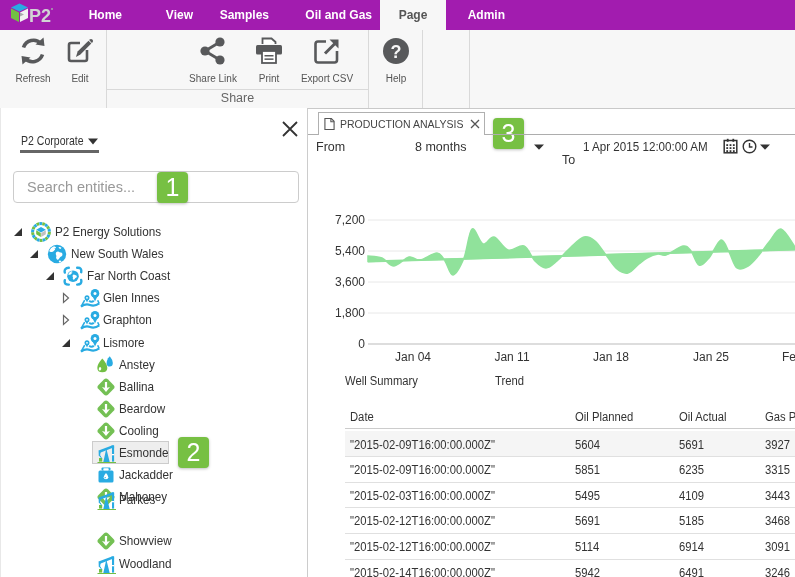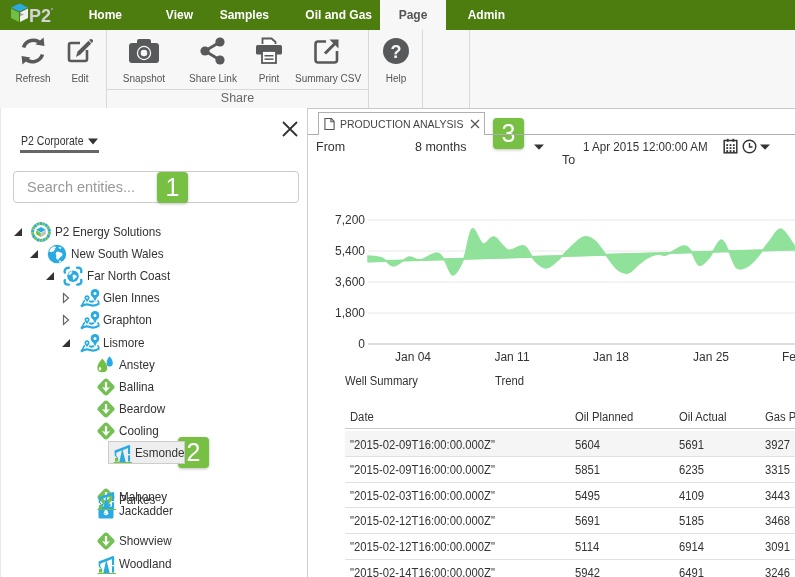--- a/index.html
+++ b/index.html
@@ -1,21 +1,21 @@
 <!DOCTYPE html>
 <html><head>
 <meta charset="utf-8">
 <style>
 * { margin:0; padding:0; box-sizing:border-box; }
 html,body { width:795px; height:577px; font-family:"Liberation Sans",sans-serif; background:#fff; overflow:hidden; }
 body { position:relative; }
 .abs { position:absolute; }
 
 
-#topbar { position:absolute; left:0; top:0; width:795px; height:30px; background:#4d7c0f; }
+#topbar { position:absolute; left:0; top:0; width:795px; height:30px; background:#a21caf; }
 #topbar .menu { position:absolute; top:0; height:30px; line-height:30px; color:#fff; font-size:12px; font-weight:bold; text-align:right; }
 #pagetab { position:absolute; left:380px; top:0; width:66px; height:30px; background:#f7f7f7; color:#555; font-size:12px; font-weight:bold; line-height:30px; text-align:center; }
 
 
 #toolbar { position:absolute; left:0; top:30px; width:795px; height:79px; background:#f7f7f7; border-bottom:1px solid #c9c9c9; }
 .tbtn { position:absolute; top:6px; text-align:center; color:#58595b; }
 .tbtn .lbl { font-size:10px; color:#555; margin-top:3px; white-space:nowrap; }
 .vsep { position:absolute; top:0; width:1px; height:78px; background:#d9d9d9; }
 #sharegrp-line { position:absolute; left:107px; top:59px; width:261px; height:1px; background:#d9d9d9; }
 #sharegrp-lbl { position:absolute; left:107px; top:61px; width:261px; text-align:center; font-size:12.5px; color:#666; }
@@ -86,29 +86,20 @@
 
   <div class="tbtn" style="left:58px;width:44px;">
     <svg width="30" height="30" viewBox="0 0 30 30">
       <path d="M22 14 L22 23 Q22 25 20 25 L6 25 Q4 25 4 23 L4 9 Q4 7 6 7 L15 7" stroke="#58595b" stroke-width="2.6" fill="none"></path>
       <path d="M11 21 L12.6 15.6 L23.5 4.7 L26.3 7.5 L15.4 18.4 Z" fill="#58595b"></path>
       <path d="M24.6 3.6 Q26 2.2 27.4 3.6 Q28.8 5 27.4 6.4 L26.9 6.9 L24.1 4.1 Z" fill="#58595b"></path>
     </svg>
     <div class="lbl">Edit</div>
   </div>
 
-  <div class="tbtn" style="left:113px;width:62px;">
-    <svg width="34" height="30" viewBox="0 0 34 30">
-      <rect x="2" y="7" width="30" height="20" rx="3" fill="#58595b"></rect>
-      <rect x="10" y="3" width="14" height="6" rx="2" fill="#58595b"></rect>
-      <circle cx="17" cy="17" r="7.2" fill="#f7f7f7"></circle>
-      <circle cx="17" cy="17" r="4.6" fill="none" stroke="#58595b" stroke-width="2.6"></circle>
-    </svg>
-    <div class="lbl">Snapshot</div>
-  </div>
 
   <div class="tbtn" style="left:180px;width:66px;">
     <svg width="30" height="30" viewBox="0 0 30 30">
       <circle cx="22" cy="6" r="4.6" fill="#58595b"></circle>
       <circle cx="7" cy="15" r="4.6" fill="#58595b"></circle>
       <circle cx="22" cy="24" r="4.6" fill="#58595b"></circle>
       <path d="M7 15 L22 6 M7 15 L22 24" stroke="#58595b" stroke-width="2.8"></path>
     </svg>
     <div class="lbl">Share Link</div>
   </div>
@@ -123,21 +114,21 @@
     </svg>
     <div class="lbl">Print</div>
   </div>
 
   <div class="tbtn" style="left:295px;width:64px;">
     <svg width="30" height="30" viewBox="0 0 30 30">
       <path d="M25 15 L25 24 Q25 26.5 22.5 26.5 L6 26.5 Q3.5 26.5 3.5 24 L3.5 8 Q3.5 5.5 6 5.5 L14 5.5" stroke="#58595b" stroke-width="2.6" fill="none"></path>
       <path d="M13 17.5 L24 6.5" stroke="#58595b" stroke-width="3"></path>
       <polygon points="17.5,3.5 26.5,3.5 26.5,12.5" fill="#58595b"></polygon>
     </svg>
-    <div class="lbl">Summary CSV</div>
+    <div class="lbl">Export CSV</div>
   </div>
 
   <div class="tbtn" style="left:371px;width:50px;">
     <svg width="30" height="30" viewBox="0 0 30 30">
       <circle cx="15" cy="15" r="13" fill="#58595b"></circle>
       <text x="15" y="21.5" font-size="18" font-weight="bold" fill="#f7f7f7" text-anchor="middle" font-family="Liberation Sans">?</text>
     </svg>
     <div class="lbl">Help</div>
   </div>
 </div>
@@ -274,36 +265,36 @@
       </svg>
       <span class="txt" style="left:119px">Beardow</span>
     </div>
     <div class="trow" style="left:0;top:420px;width:308px;">
       <svg class="tico" style="left:96px" viewBox="0 0 20 20">
         <rect x="3.2" y="3.2" width="13.6" height="13.6" rx="3" fill="#74c054" transform="rotate(45 10 10)"></rect>
         <path d="M10 15 L6 9.9 L8.9 10.8 L8.9 5 L11.1 5 L11.1 10.8 L14 9.9 Z" fill="#fff"></path>
       </svg>
       <span class="txt" style="left:119px">Cooling</span>
     </div>
-    <div class="trow" style="left:16px;top:442px;width:272px;">
+    <div class="trow" style="left:0;top:442px;width:272px;">
       <div style="position:absolute;left:92px;top:-1px;width:77px;height:23px;background:#eee;border:1px solid #ccc;"></div>
       <svg class="tico" style="left:96px" viewBox="0 0 20 20">
         <rect x="1.5" y="19" width="18.5" height="1.9" fill="#72bf44"></rect>
         <rect x="3" y="15" width="3.2" height="3.6" fill="#72bf44"></rect>
         <rect x="16" y="3.2" width="2.1" height="15.4" fill="#29abe2"></rect>
         <rect x="16" y="11" width="2.1" height="1.3" fill="#fff"></rect>
         <polygon points="2.6,7.6 15.9,2.4 18.1,4.2 4.1,9.7" fill="#29abe2"></polygon>
         <rect x="15.7" y="2.2" width="2.4" height="3" fill="#29abe2"></rect>
         <polygon points="2.6,7.6 4.8,8.4 3.9,13.4 2.8,13" fill="#29abe2"></polygon>
         <path d="M4 12.5 L5.6 15.5" stroke="#29abe2" stroke-width="1"></path>
         <polygon points="10.3,5.6 7.3,19 13.7,19" fill="#29abe2"></polygon>
       </svg>
       <span class="txt" style="left:119px">Esmonde</span>
     </div>
-    <div class="trow" style="left:0;top:464px;width:320px;margin-top:36px;">
+    <div class="trow" style="left:0;top:464px;width:320px;">
       <svg class="tico" style="left:96px" viewBox="0 0 20 20">
         <path d="M4 5.5 L16 5.5 Q17.5 5.5 17.5 7 L17.5 16 Q17.5 17.5 16 17.5 L4 17.5 Q2.5 17.5 2.5 16 L2.5 7 Q2.5 5.5 4 5.5 Z" fill="#29abe2"></path>
         <rect x="5.5" y="2.5" width="9" height="3" rx="1" fill="#29abe2"></rect>
         <rect x="7.3" y="3.2" width="5.4" height="2.3" rx="0.8" fill="#fff"></rect>
         <path d="M10 8 Q12.3 10.5 12.3 12.2 Q12.3 14.2 10 14.2 Q7.7 14.2 7.7 12.2 Q7.7 10.5 10 8 Z" fill="#fff"></path>
         <circle cx="9.2" cy="12.6" r="0.7" fill="#29abe2"></circle>
       </svg>
       <span class="txt" style="left:119px">Jackadder</span>
     </div>
     <div class="trow" style="left:0;top:486px;width:308px;">

